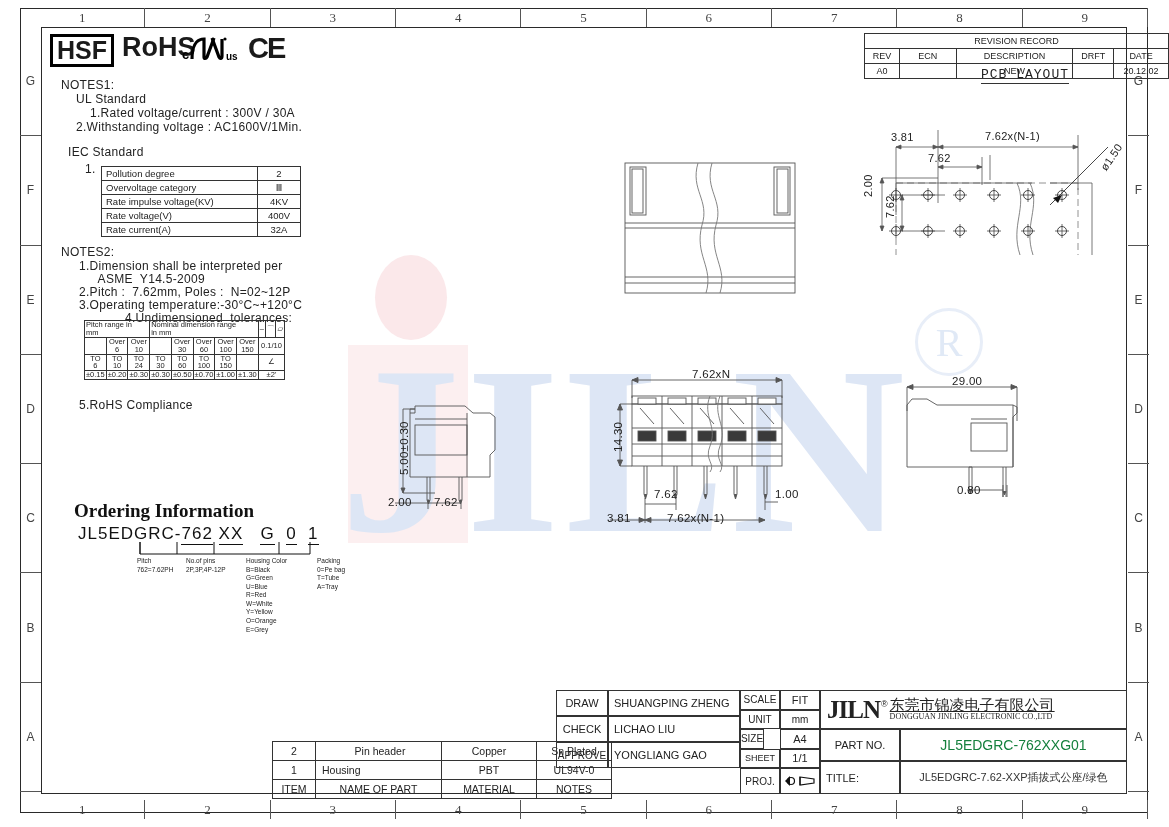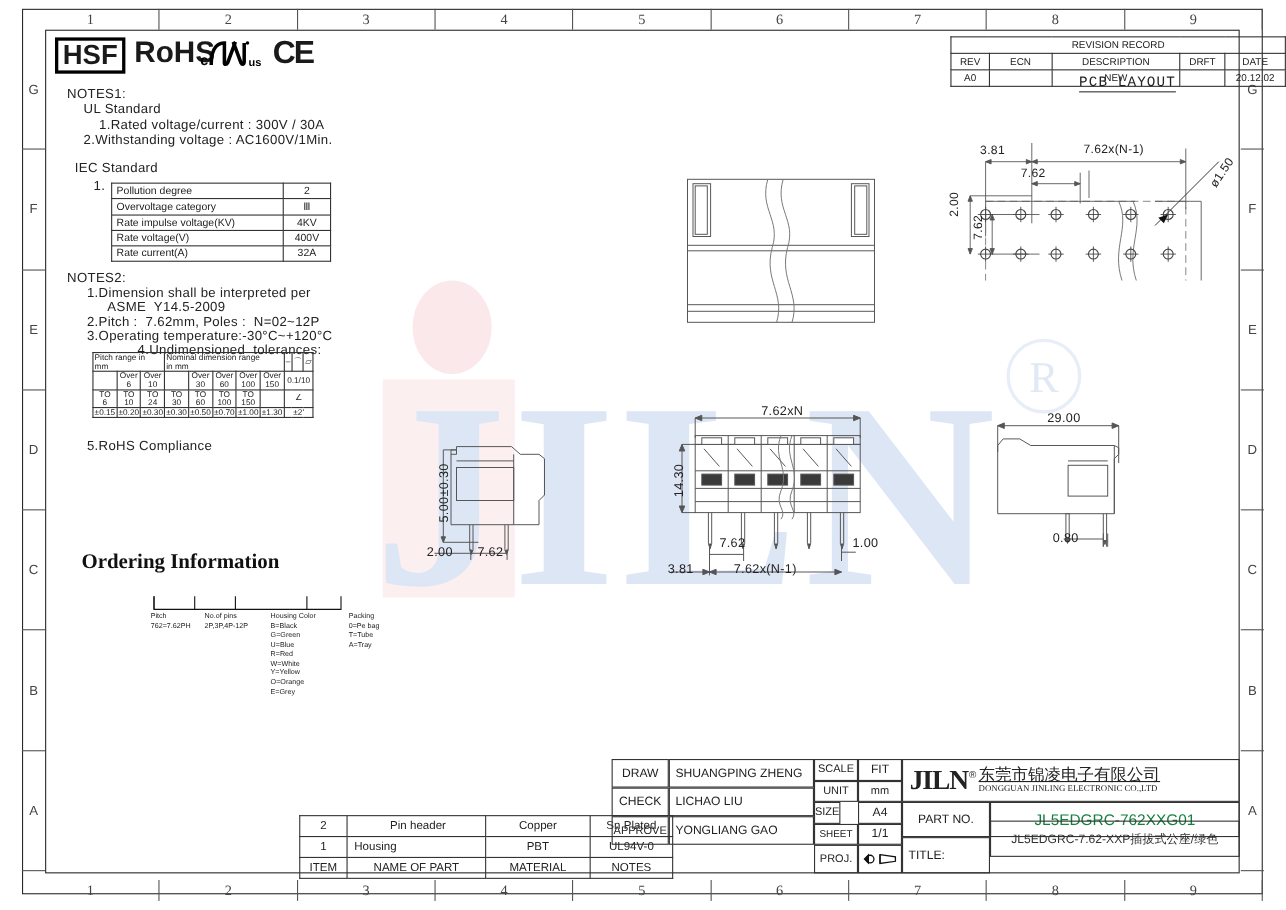--- a/index.html
+++ b/index.html
@@ -220,20 +220,23 @@
           <td>±0.70</td>
           <td>±1.00</td>
           <td>±1.30</td>
           <td colspan="3">±2'</td>
         </tr>
       </tbody>
     </table>
   <div class="t tech" style="left:79px;top:398px;font-size:12px;">5.RoHS Compliance</div>
 
   <div id="order-title">Ordering Information</div>
+  <div id="order-pn">
+    <span>JL5EDGRC-</span><span class="ul">762</span>&nbsp;<span class="ul">XX</span>&nbsp;&nbsp;&nbsp;<span class="ul">G</span>&nbsp;&nbsp;<span class="ul">0</span>&nbsp;&nbsp;<span class="ul">1</span>
+  </div>
   <svg class="abs" style="left:74px;top:540px;" width="250" height="26">
     <path d="M66,2 L66,14 L140,14 L140,2 M140,14 L205,14 L205,2 M205,14 L236,14 L236,2" stroke="#111" stroke-width="1" fill="none"></path>
     <path d="M66,2 L66,14" stroke="#111" stroke-width="1"></path>
     <path d="M103,2 L103,14" stroke="#111" stroke-width="1"></path>
   </svg>
   <div class="leg" style="left:137px;top:557px;">Pitch
 762=7.62PH</div>
   <div class="leg" style="left:186px;top:557px;">No.of pins
 2P,3P,4P-12P</div>
   <div class="leg" style="left:246px;top:557px;">Housing Color
@@ -601,16 +604,16 @@
         <span style="font-size:9px;vertical-align:super;margin-top:-12px;margin-left:1px;">®</span>
         <span style="display:inline-block;margin-left:2px;line-height:1.05;">
           <span style="display:block;font-size:15px;text-decoration:underline;">东莞市锦凌电子有限公司</span>
           <span style="display:block;font-size:8px;font-family:'Liberation Serif',serif;">DONGGUAN JINLING ELECTRONIC CO.,LTD</span>
         </span>
       </div>
     </div>
     <div class="cell ctr" style="left:264px;top:39px;width:80px;height:32px;">PART NO.</div>
     <div class="cell ctr" style="left:344px;top:39px;width:227px;height:32px;font-size:14px;color:#15803d;">JL5EDGRC-762XXG01</div>
     <div class="cell" style="left:264px;top:71px;width:80px;height:33px;">TITLE:</div>
-    <div class="cell ctr" style="left:344px;top:56px;width:227px;height:33px;font-size:11px;color:#333;">JL5EDGRC-7.62-XXP插拔式公座/绿色</div>
+    <div class="cell ctr" style="left:344px;top:71px;width:227px;height:33px;font-size:11px;color:#333;">JL5EDGRC-7.62-XXP插拔式公座/绿色</div>
   </div>
 
 </div>
 
 </body></html>

